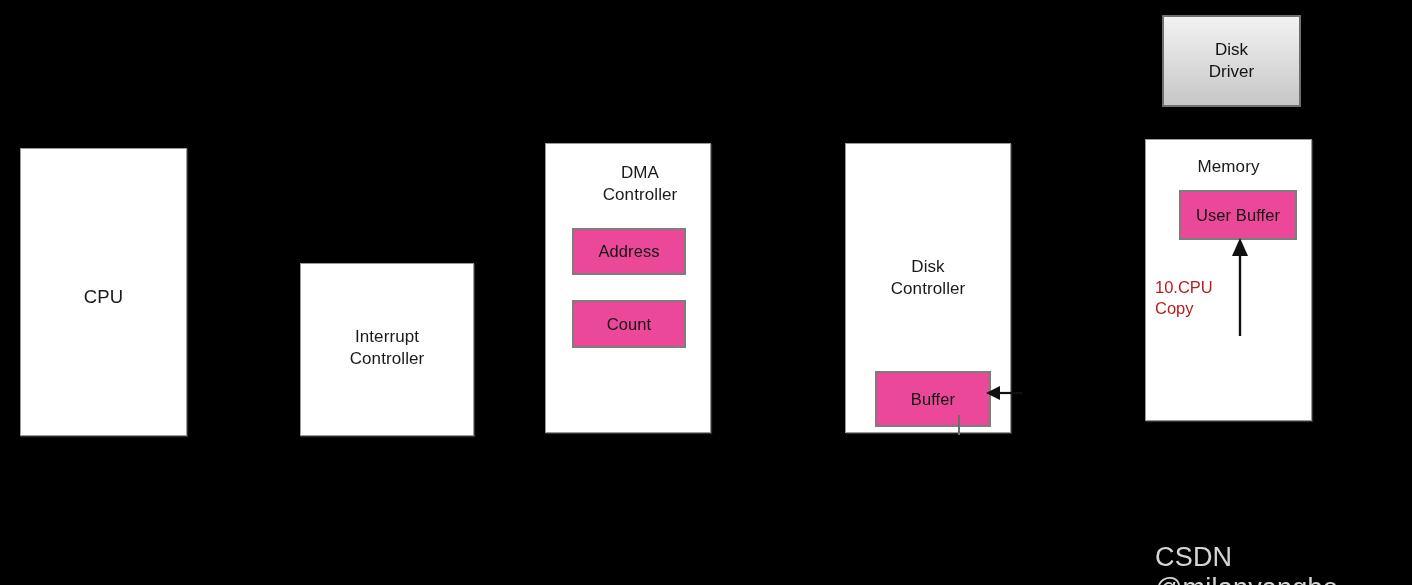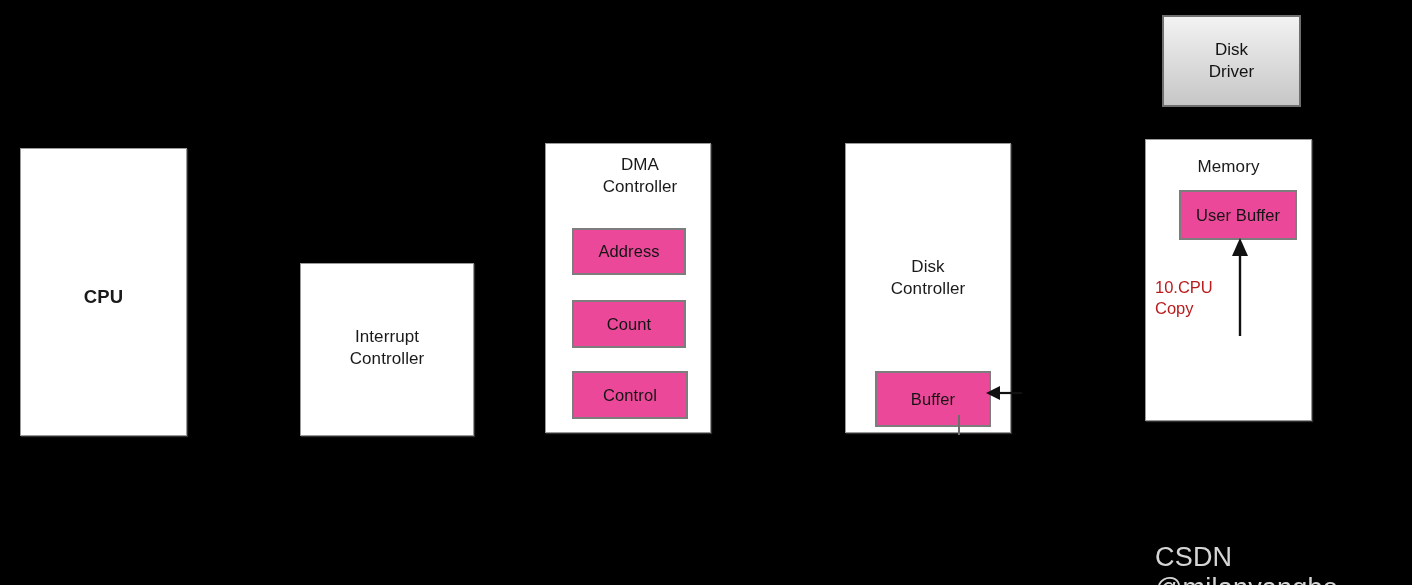--- a/index.html
+++ b/index.html
@@ -84,37 +84,36 @@
     letter-spacing: 0.2px;
     opacity: 0.92;
   }
 </style>
 </head>
 <body>
 
 <div id="stage">
 
   <div class="box" style="left:20px; top:148px; width:167px; height:288px;">
-    <div class="box-label" style="top:136px; font-size:18.5px;font-weight:bold;">CPU</div>
+    <div class="box-label" style="top:136px; font-size:18.5px;">CPU</div>
   </div>
 
   <div class="box" style="left:300px; top:263px; width:174px; height:173px;">
     <div class="box-label" style="top:62px;">Interrupt
 Controller</div>
   </div>
 
   <div class="box" style="left:545px; top:143px; width:166px; height:290px;">
-    <div class="box-label" style="top:10px;padding-left:24px;">DMA
+    <div class="box-label" style="top:18px;padding-left:24px;">DMA
 Controller</div>
 
     <div class="subbox" style="left:26px; top:84px; width:114px; height:47px;">Address</div>
 
     <div class="subbox" style="left:26px; top:156px; width:114px; height:48px;">Count</div>
 
-    <div class="subbox" style="left:26px; top:227px; width:116px; height:48px;">Control</div>
   </div>
 
   <div class="box" style="left:845px; top:143px; width:166px; height:290px;">
     <div class="box-label" style="top:112px;">Disk
 Controller</div>
 
     <div class="subbox" style="left:29px; top:227px; width:116px; height:56px;">Buffer</div>
   </div>
 
   <div class="vline" style="left:958px; top:415px; height:20px;"></div>

